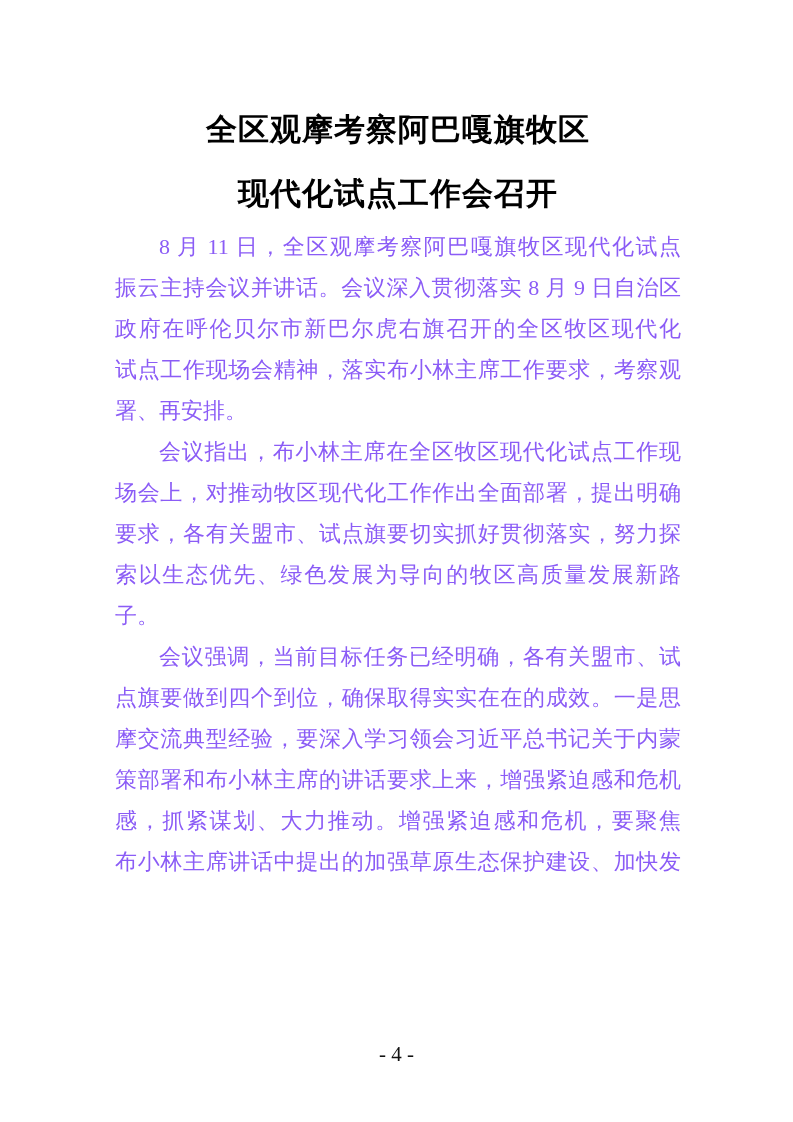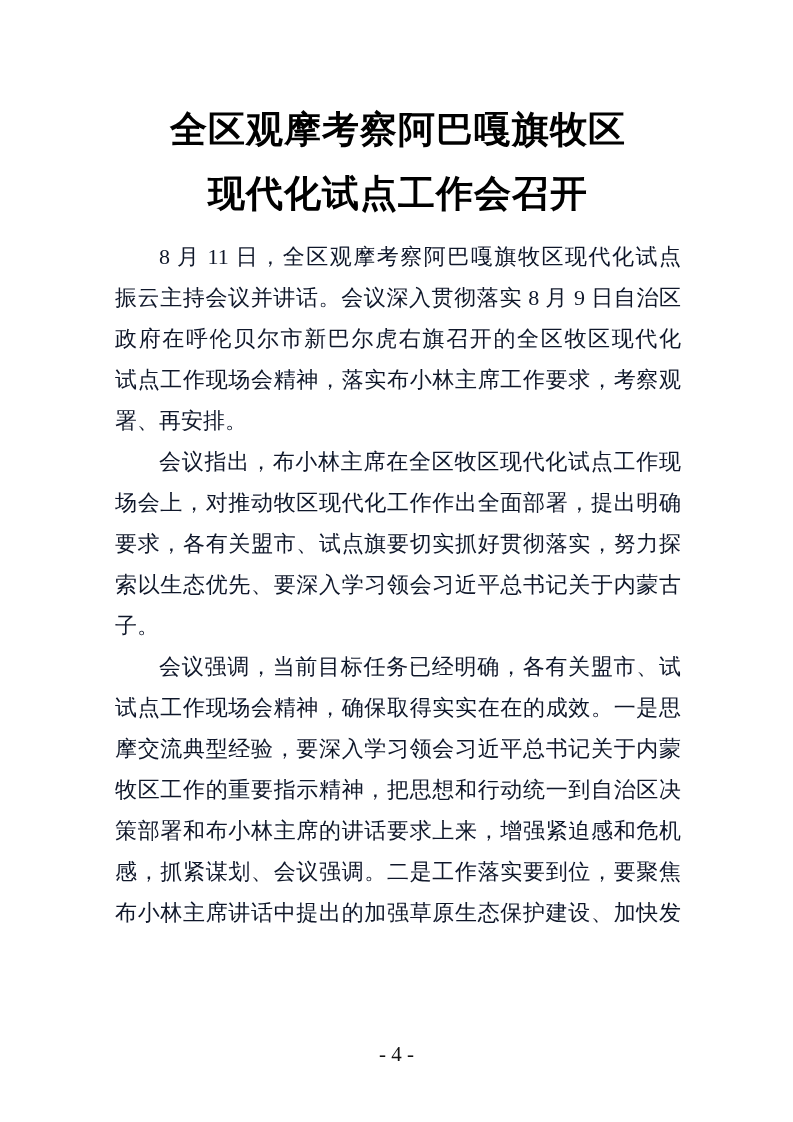--- a/index.html
+++ b/index.html
@@ -17,31 +17,31 @@
   }
   .doc {
     position: absolute;
     left: 115px;
     top: 98px;
     width: 566px;
   }
   .title {
     margin: 0;
     padding: 0;
-    font-size: 37px;
+    font-size: 31px;
     font-weight: bold;
     color: #000000;
     text-align: center;
     line-height: 64px;
     letter-spacing: 1px;
     font-family: "Liberation Serif", "DejaVu Serif", serif;
   }
   .body-text {
-    margin-top: 10px;
-    color: #0f172a;
+    margin-top: 0;
+    color: #8b5cf6;
     font-size: 22px;
     font-family: "Liberation Serif", "DejaVu Serif", serif;
   }
   .paragraph {
     margin: 0;
     padding: 0;
   }
   .line {
     height: 41px;
     line-height: 41px;
@@ -80,28 +80,27 @@
           <div class="line first">8 月 11 日，全区观摩考察阿巴嘎旗牧区现代化试点</div>
           <div class="line">振云主持会议并讲话。会议深入贯彻落实 8 月 9 日自治区</div>
           <div class="line">政府在呼伦贝尔市新巴尔虎右旗召开的全区牧区现代化</div>
           <div class="line">试点工作现场会精神，落实布小林主席工作要求，考察观</div>
           <div class="line last">署、再安排。</div>
         </div>
         <div class="paragraph">
           <div class="line first">会议指出，布小林主席在全区牧区现代化试点工作现</div>
           <div class="line">场会上，对推动牧区现代化工作作出全面部署，提出明确</div>
           <div class="line">要求，各有关盟市、试点旗要切实抓好贯彻落实，努力探</div>
-          <div class="line">索以生态优先、要深入学习领会习近平总书记关于内蒙古</div>
+          <div class="line">索以生态优先、绿色发展为导向的牧区高质量发展新路</div>
           <div class="line last">子。</div>
         </div>
         <div class="paragraph">
           <div class="line first">会议强调，当前目标任务已经明确，各有关盟市、试</div>
-          <div class="line">试点工作现场会精神，确保取得实实在在的成效。一是思</div>
+          <div class="line">点旗要做到四个到位，确保取得实实在在的成效。一是思</div>
           <div class="line">摩交流典型经验，要深入学习领会习近平总书记关于内蒙古</div>
-          <div class="line">牧区工作的重要指示精神，把思想和行动统一到自治区决</div>
           <div class="line">策部署和布小林主席的讲话要求上来，增强紧迫感和危机</div>
-          <div class="line">感，抓紧谋划、会议强调。二是工作落实要到位，要聚焦</div>
+          <div class="line">感，抓紧谋划、大力推动。增强紧迫感和危机，要聚焦</div>
           <div class="line">布小林主席讲话中提出的加强草原生态保护建设、加快发</div>
         </div>
       </div>
   </div>
   <div class="page-number">- 4 -</div>
 </div>
 
 </body></html>

